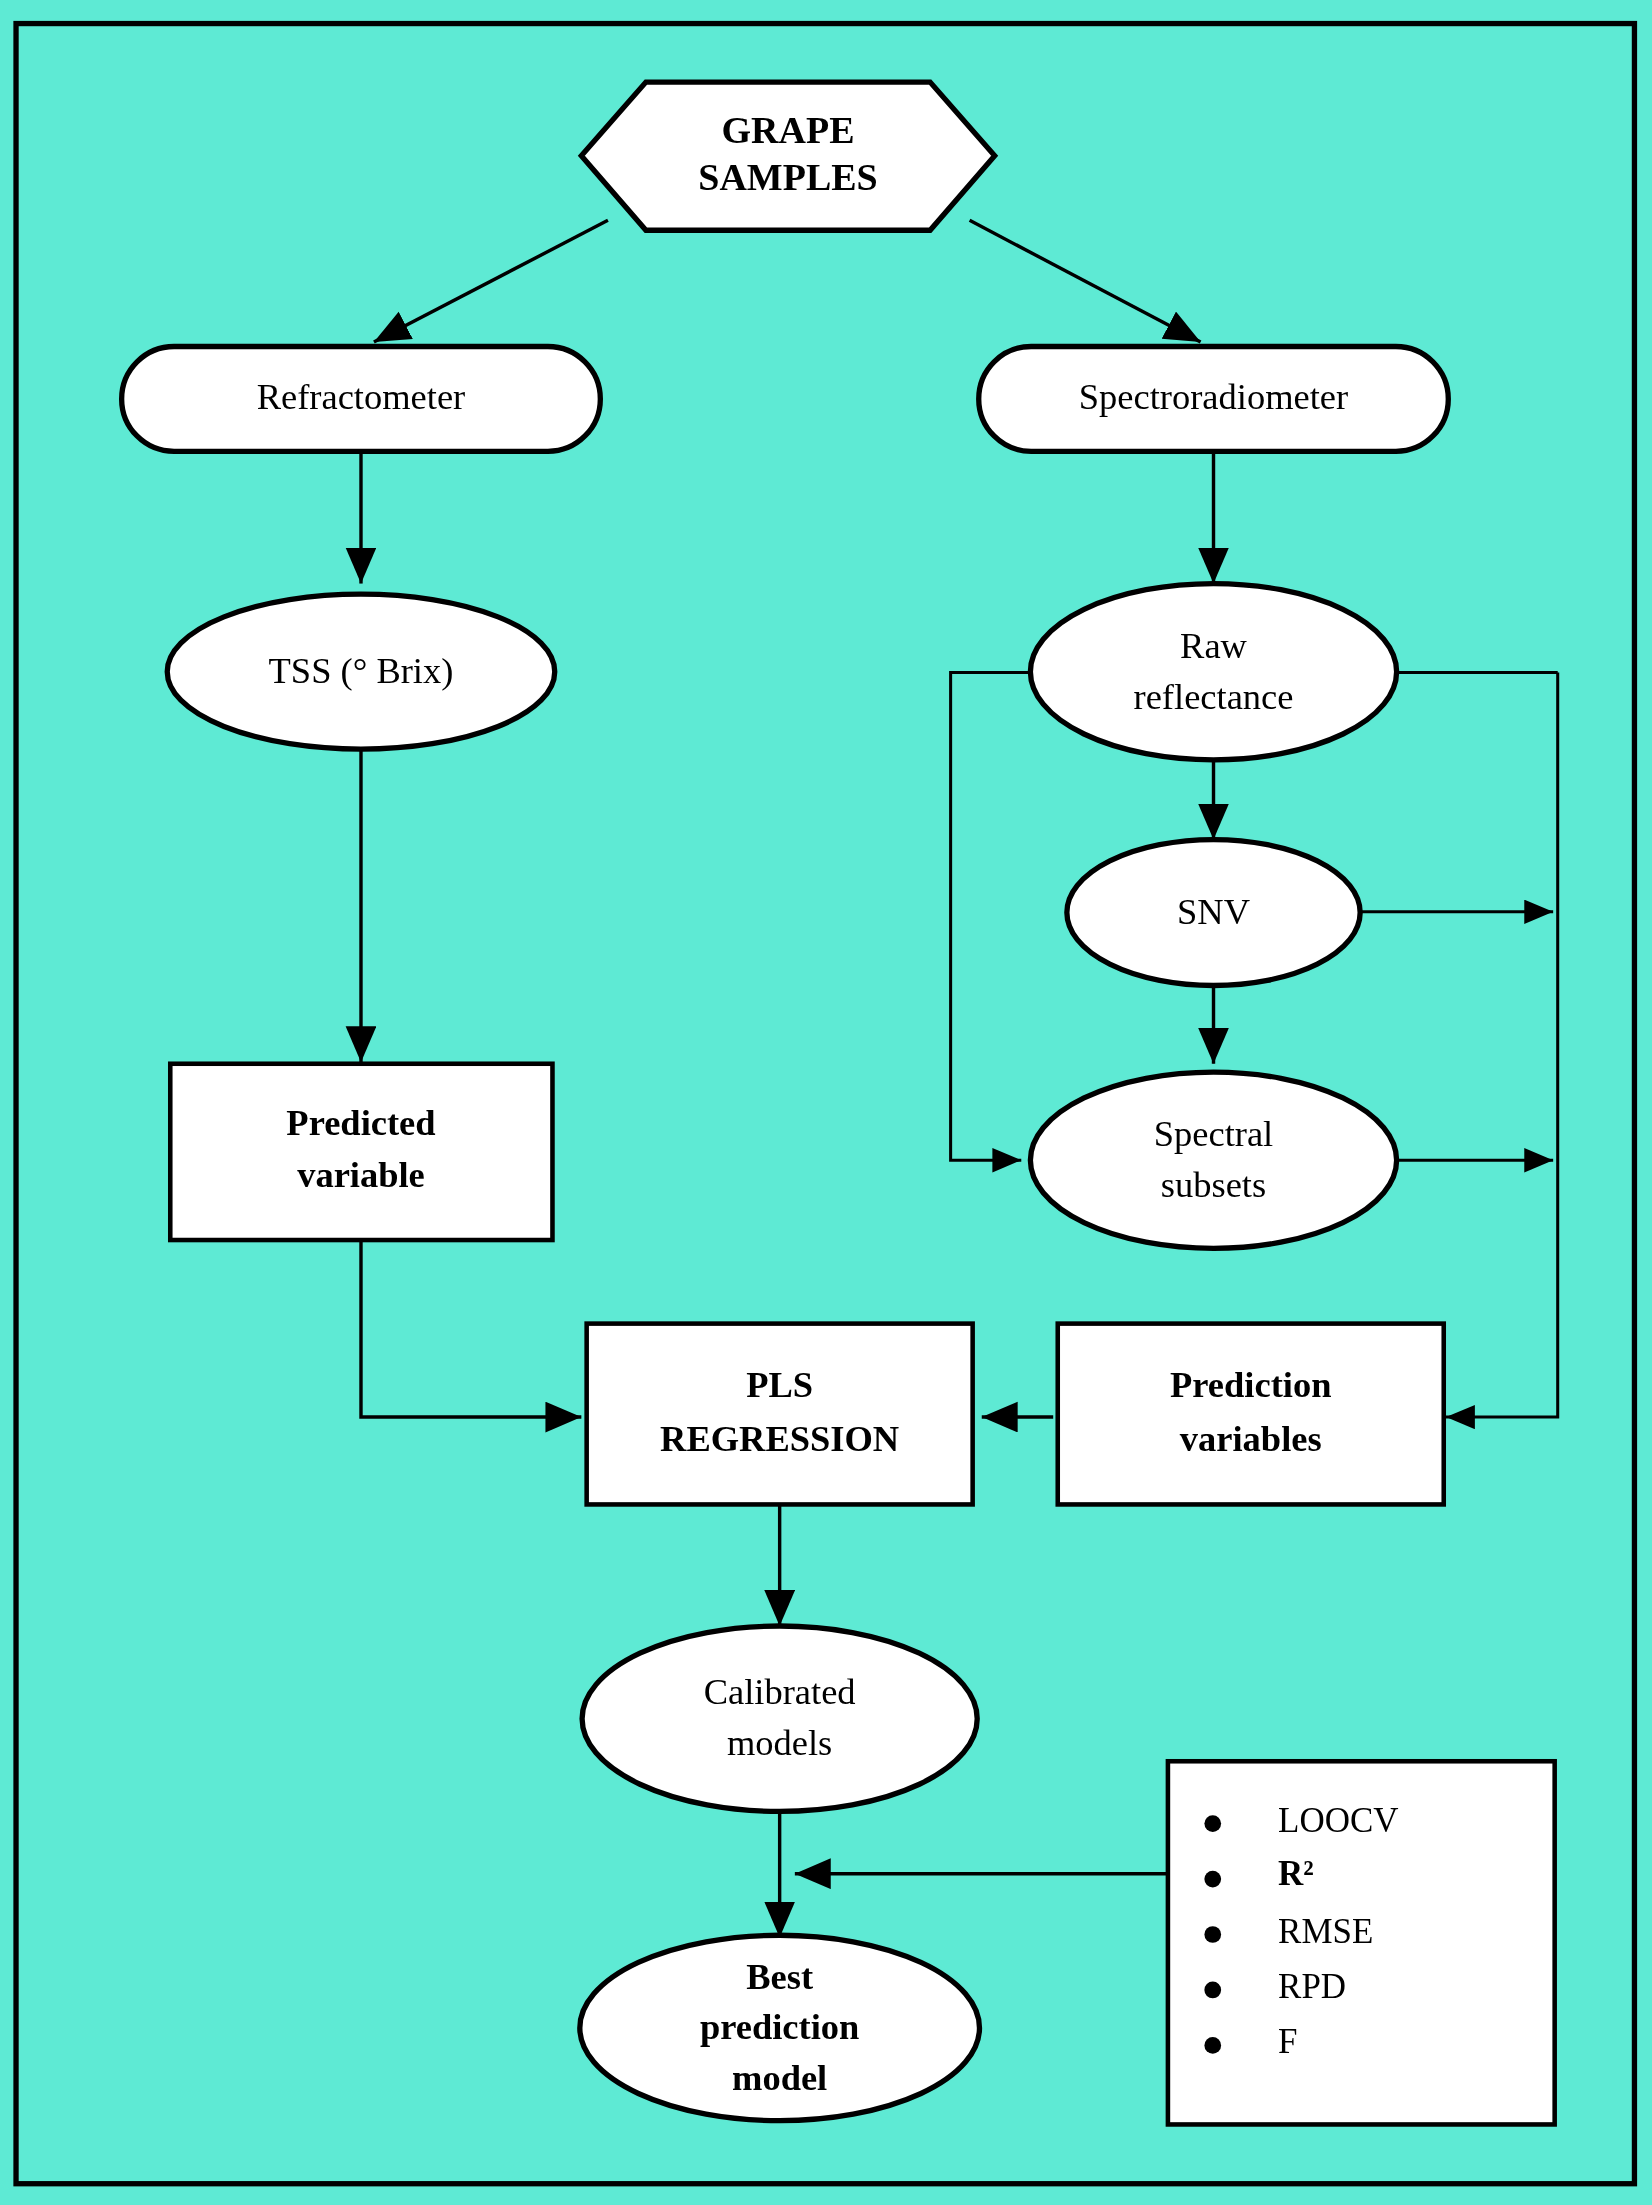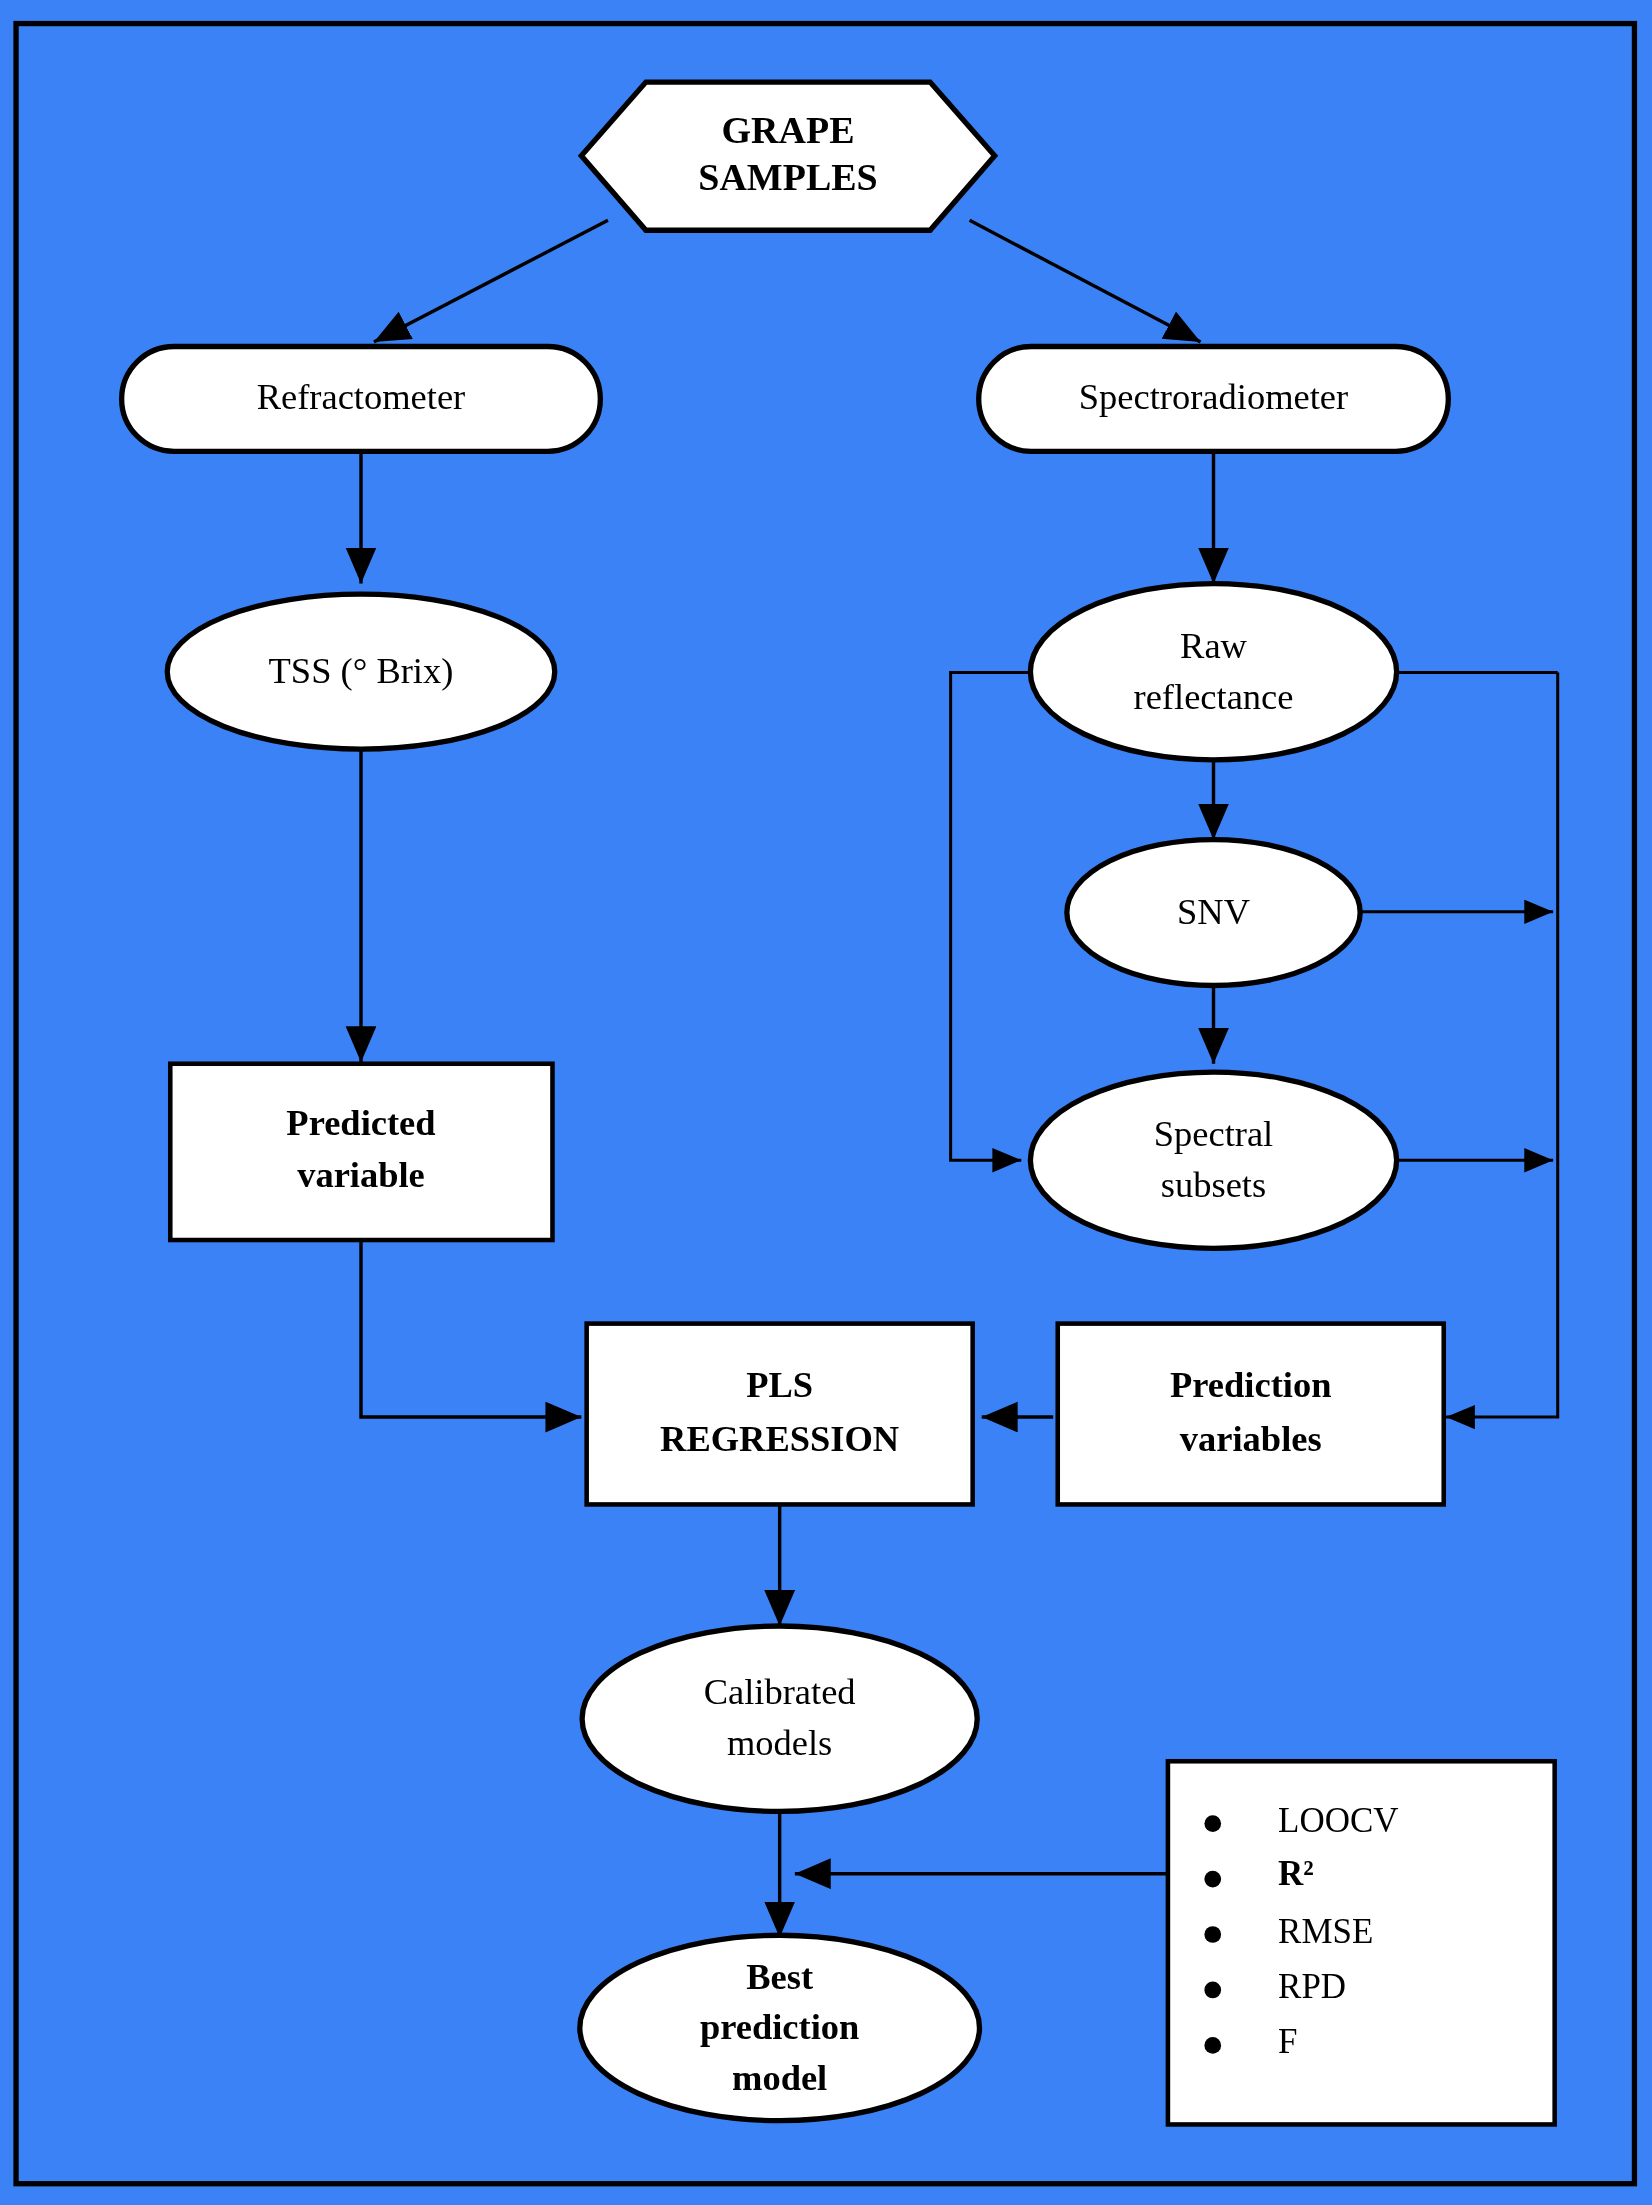--- a/index.html
+++ b/index.html
@@ -4,21 +4,21 @@
 <style>
   html, body {
     margin: 0;
     padding: 0;
     background: #ffffff;
   }
   #page {
     position: relative;
     width: 1652px;
     height: 2205px;
-    background: #3b82f6;
+    background: #5eead4;
     font-family: "Liberation Serif", "DejaVu Serif", serif;
   }
   svg.flow {
     display: block;
     width: 1652px;
     height: 2205px;
   }
   .node-shape {
     fill: #ffffff;
     stroke: #000000;

